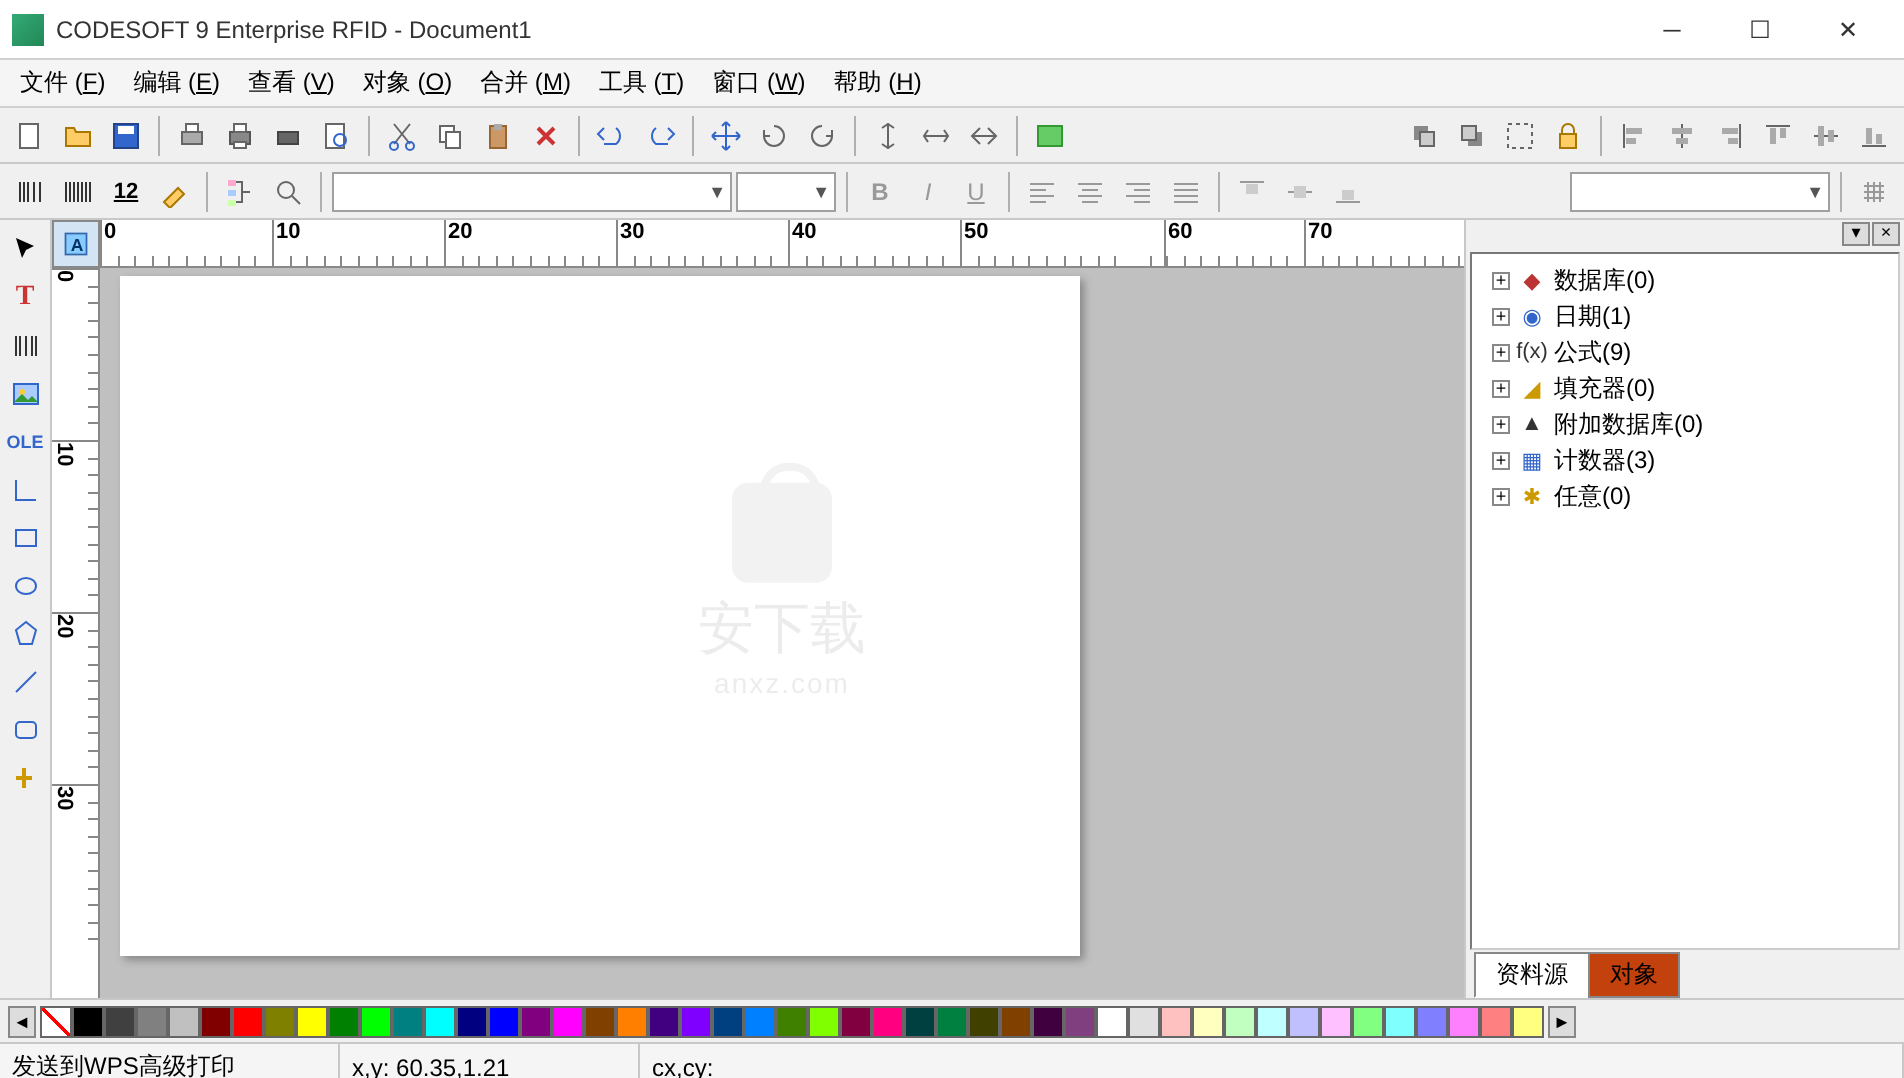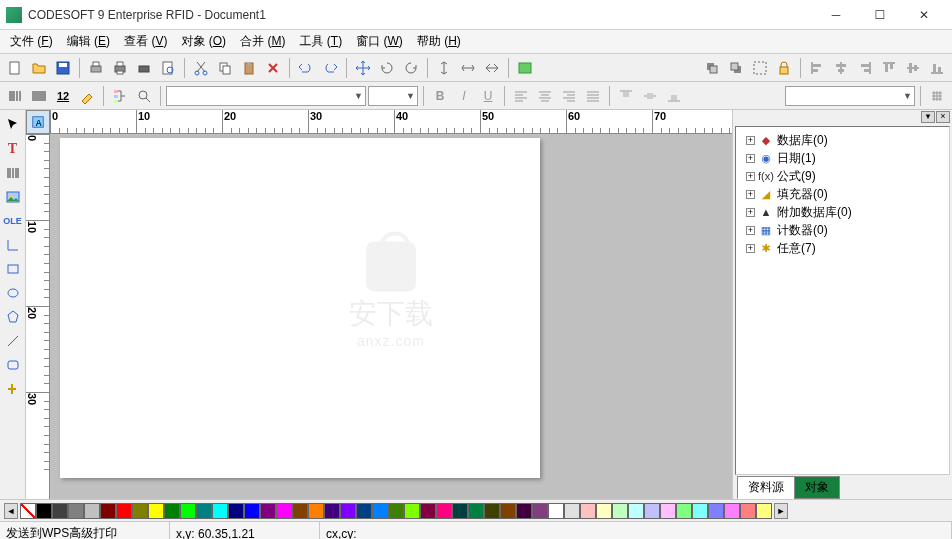--- a/index.html
+++ b/index.html
@@ -49,21 +49,21 @@
 .ruler-v .minor { position: absolute; right: 0; width: 5px; border-top: 1px solid #888; }
 
 .right-panel { width: 220px; background: #f0f0f0; border-left: 1px solid #c8c8c8; display: flex; flex-direction: column; }
 .right-panel .panel-head { height: 14px; display: flex; justify-content: flex-end; align-items: center; padding-right: 2px; gap: 1px; }
 .right-panel .panel-head .pbtn { width: 14px; height: 12px; border: 1px solid #888; background: #ddd; font-size: 9px; line-height: 9px; text-align: center; }
 .tree { flex: 1; background: #fff; border: 1px inset #ccc; margin: 2px; padding: 4px; overflow: auto; }
 .tree-item { display: flex; align-items: center; height: 18px; gap: 4px; padding-left: 6px; }
 .tree-item .expand { width: 9px; height: 9px; border: 1px solid #888; display: flex; align-items: center; justify-content: center; font-size: 9px; line-height: 7px; }
 .tree-item .ticon { width: 14px; height: 14px; display: flex; align-items: center; justify-content: center; }
 .tabs-bottom { height: 22px; display: flex; align-items: flex-end; padding-left: 4px; }
-.tabs-bottom .tab { padding: 2px 10px; border: 1px solid #888; background: #15803d; margin-right: -1px; }
+.tabs-bottom .tab { padding: 2px 10px; border: 1px solid #888; background: #c2410c; margin-right: -1px; }
 .tabs-bottom .tab.active { background: #fff; border-bottom: 1px solid #fff; }
 
 .color-bar { height: 22px; background: #f0f0f0; border-top: 1px solid #c8c8c8; display: flex; align-items: center; padding: 0 4px; }
 .color-nav { width: 14px; height: 16px; border: 1px solid #888; background: #ddd; display:flex; align-items:center; justify-content:center; font-size:9px; }
 .swatches { display: flex; gap: 0; margin: 0 2px; }
 .swatch { width: 16px; height: 16px; border: 1px solid #666; }
 .swatch.none { background: #fff; position: relative; }
 .swatch.none::after { content:""; position:absolute; left:0; top:0; right:0; bottom:0; background: linear-gradient(to top right, transparent 45%, red 45%, red 55%, transparent 55%); }
 
 .statusbar { height: 24px; background: #f5f5f5; border-top: 1px solid #c8c8c8; display: flex; font-size: 12px; }
@@ -535,21 +535,21 @@
           <div class="tick" style="left: 430px;">50</div>
           <div class="minor" style="left: 438.6px;"></div>
           <div class="minor" style="left: 447.2px;"></div>
           <div class="minor" style="left: 455.8px;"></div>
           <div class="minor" style="left: 464.4px;"></div>
           <div class="minor" style="left: 473px;"></div>
           <div class="minor" style="left: 481.6px;"></div>
           <div class="minor" style="left: 490.2px;"></div>
           <div class="minor" style="left: 498.8px;"></div>
           <div class="minor" style="left: 507.4px;"></div>
-          <div class="tick" style="left: 516px; text-align: right;">60</div>
+          <div class="tick" style="left: 532px; text-align: right;">60</div>
           <div class="minor" style="left: 524.6px;"></div>
           <div class="minor" style="left: 533.2px;"></div>
           <div class="minor" style="left: 541.8px;"></div>
           <div class="minor" style="left: 550.4px;"></div>
           <div class="minor" style="left: 559px;"></div>
           <div class="minor" style="left: 567.6px;"></div>
           <div class="minor" style="left: 576.2px;"></div>
           <div class="minor" style="left: 584.8px;"></div>
           <div class="minor" style="left: 593.4px;"></div>
           <div class="tick" style="left: 602px;">70</div>
@@ -643,26 +643,26 @@
           <span>填充器(0)</span>
         </div>
         <div class="tree-item">
           <span class="expand">+</span>
           <span class="ticon" style="color:#333;font-size:11px;">▲</span>
           <span>附加数据库(0)</span>
         </div>
         <div class="tree-item">
           <span class="expand">+</span>
           <span class="ticon" style="color:#36c;font-size:11px;">▦</span>
-          <span>计数器(0)</span>
+          <span>计数器(3)</span>
         </div>
         <div class="tree-item">
           <span class="expand">+</span>
           <span class="ticon" style="color:#c90;font-size:11px;">✱</span>
-          <span>任意(7)</span>
+          <span>任意(0)</span>
         </div>
       </div>
     <div class="tabs-bottom">
       <div class="tab active">资料源</div>
       <div class="tab">对象</div>
     </div>
   </div>
 </div>
 
 <div class="color-bar">

